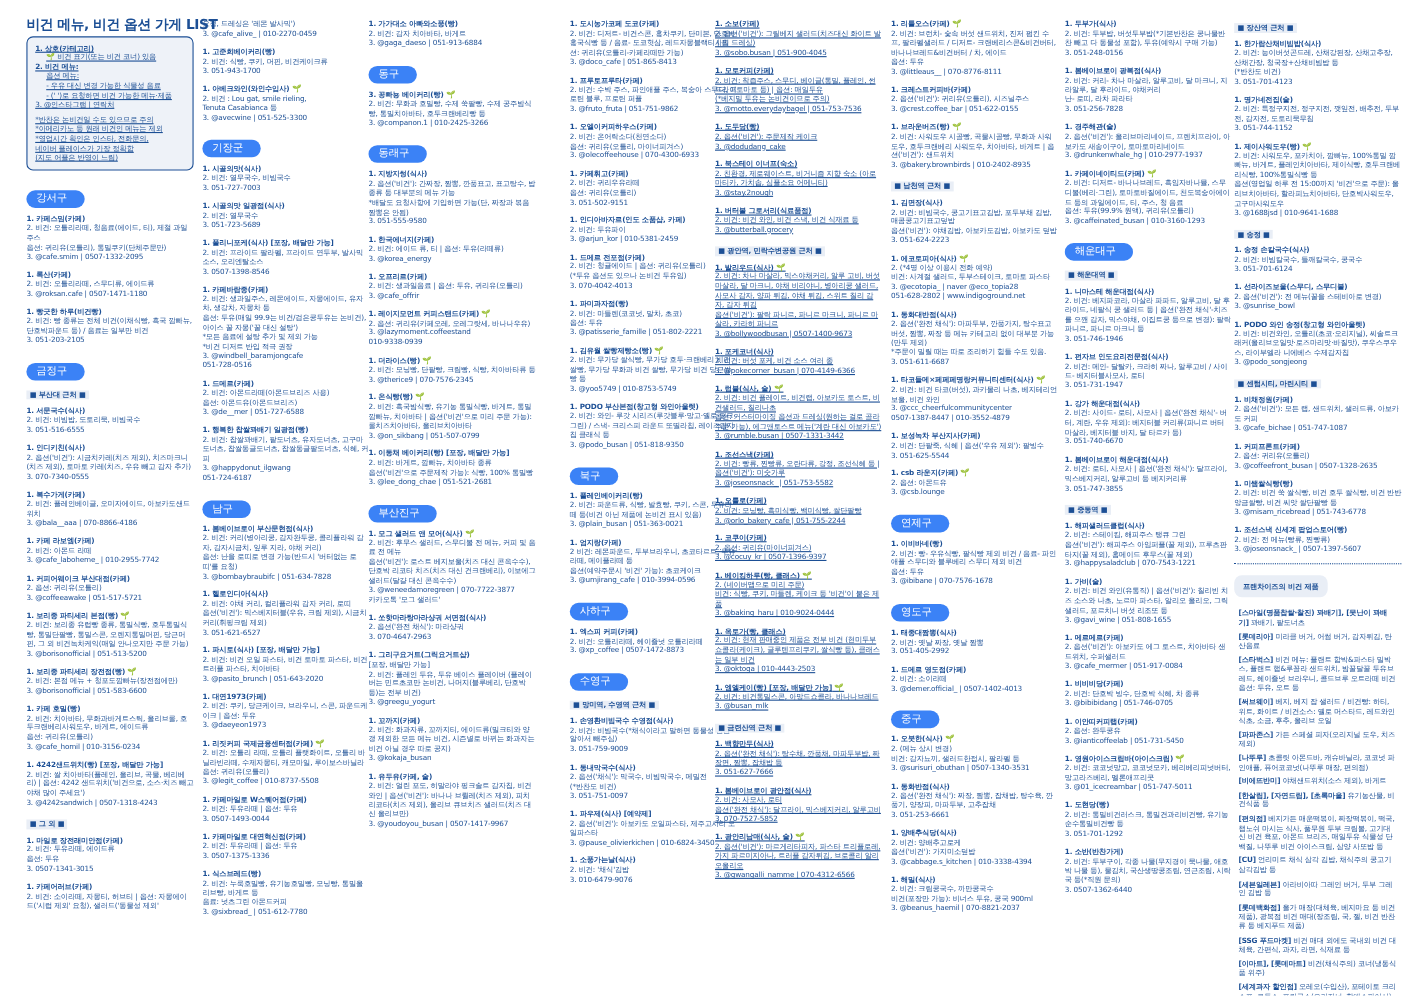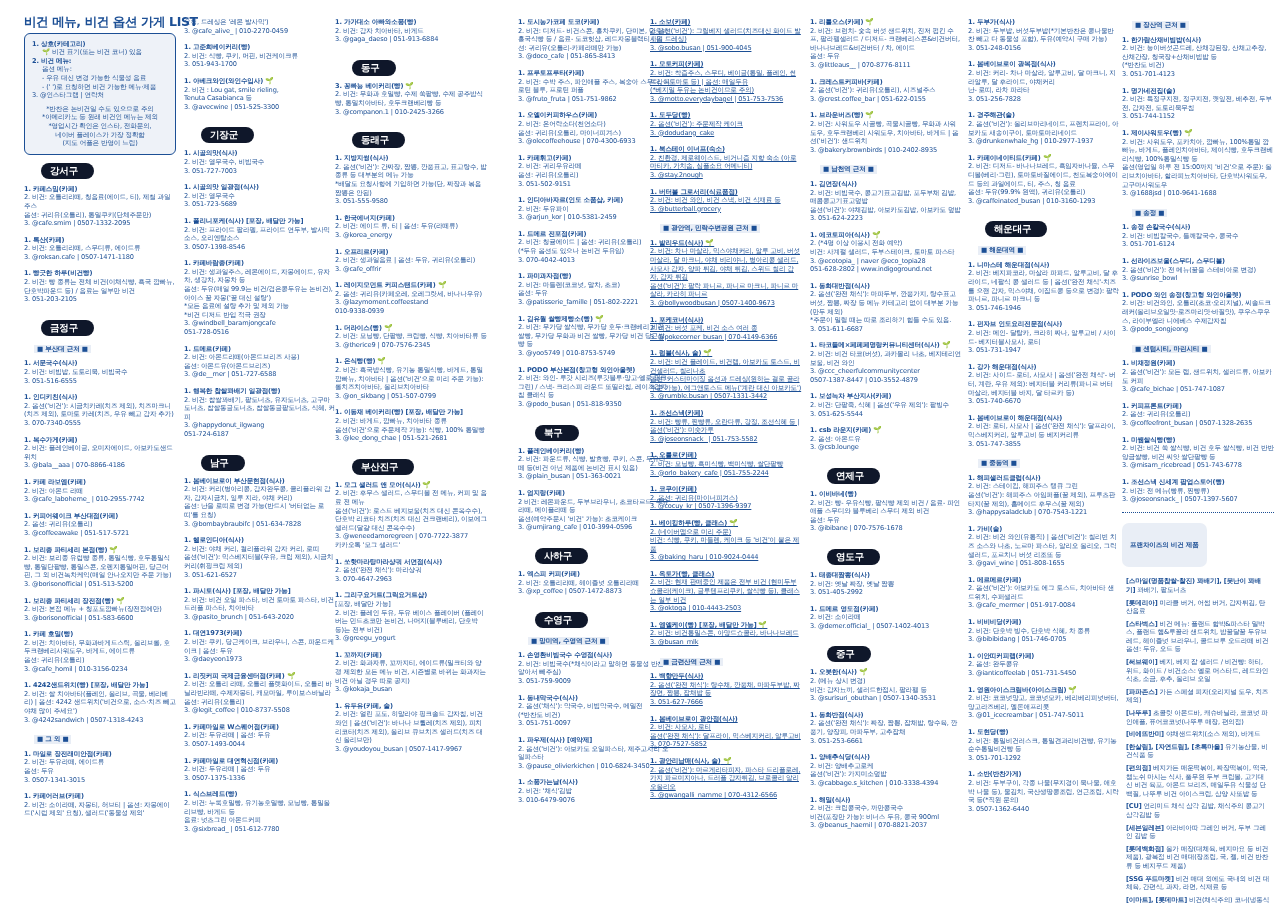--- a/index.html
+++ b/index.html
@@ -1,30 +1,30 @@
 <!DOCTYPE html>
 <html><head>
 <meta charset="utf-8">
 <style>
   html,body{margin:0;padding:0;background:#fff;}
   body{width:1280px;height:905px;overflow:hidden;font-family:"DejaVu Sans","Liberation Sans",sans-serif;color:#1c4f95;}
   .page{position:relative;width:1280px;height:905px;}
   .col{position:absolute;top:18px;width:152px;font-size:6.6px;line-height:8.6px;letter-spacing:-0.15px;}
   .title{font-size:12.5px;font-weight:bold;color:#1c4f95;margin:0 0 6px 0;letter-spacing:-0.4px;white-space:nowrap;}
-  .intro{border:1.3px solid #1c4f95;border-radius:6px;background:#eef2f8;padding:6px 7px;}
+  .intro{border:1.3px solid #1c4f95;border-radius:6px;background:#eef2f8;padding:6px 7px;margin-bottom:10px;text-decoration:underline;}
   .intro .l{font-weight:bold;}
   .intro .sub{padding-left:10px;}
-  .intro .note{margin-top:5px;text-align:center;}
-  .pill{display:inline-block;background:#0f172a;color:#fff;font-weight:bold;font-size:9.5px;line-height:14px;padding:1px 16px 1px 9px;border-radius:9px;margin:8px 0 6px 17px;}
-  .sub-h{display:inline-block;background:#e9eef6;font-weight:bold;padding:0 3px;margin:3px 0 6px 10px;}
+  .intro .note{margin-top:5px;}
+  .pill{display:inline-block;background:#3b82f6;color:#fff;font-weight:normal;font-size:9.5px;line-height:14px;padding:1px 16px 1px 9px;border-radius:9px;margin:8px 0 6px 0;}
+  .sub-h{display:inline-block;background:#e9eef6;font-weight:bold;padding:0 3px;margin:3px 0 6px 0;}
   .entry{margin-bottom:8px;}
   .entry .n{font-weight:bold;}
   .leaf{color:#3d8b46;font-size:7px;}
   .dots{border-top:1px dotted #1c4f95;margin:6px 0 8px 0;}
-  .fr-h{display:inline-block;background:#e9eef6;border-radius:7px;padding:18px 8px;font-weight:bold;margin:2px 4px 6px 0;}
+  .fr-h{display:inline-block;background:#e9eef6;border-radius:7px;padding:6px 8px;font-weight:bold;margin:2px 4px 6px 0;}
   .fr p{margin:4px;}
   .fr .b{font-weight:bold;}
 </style>
 </head>
 <body>
 
 <div class="page" id="page">
     <div class="col" style="left: 24px;">
       <div class="title">비건 메뉴, 비건 옵션 가게 LIST</div>
       <div class="intro">

